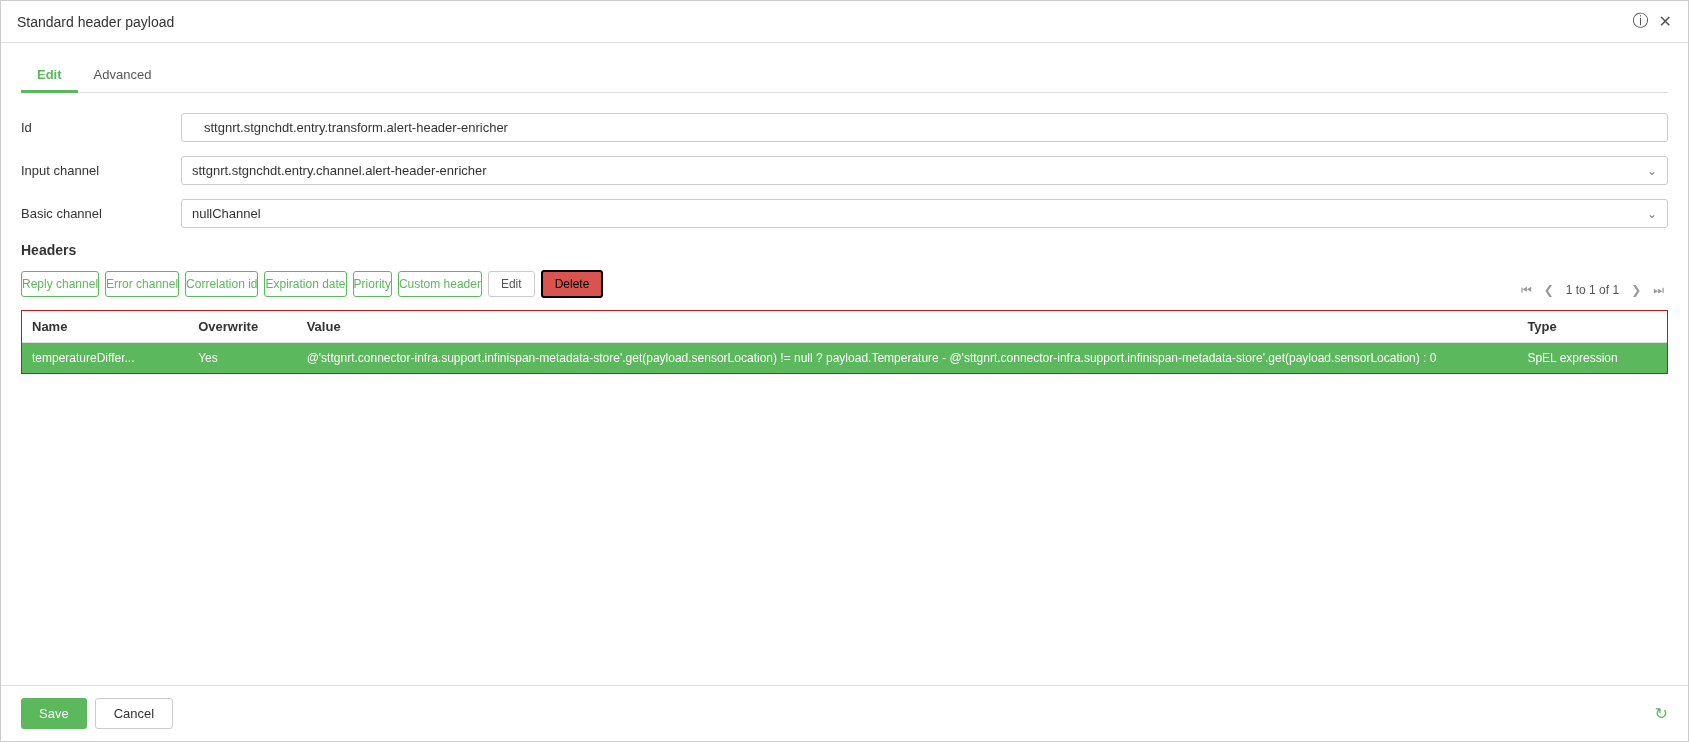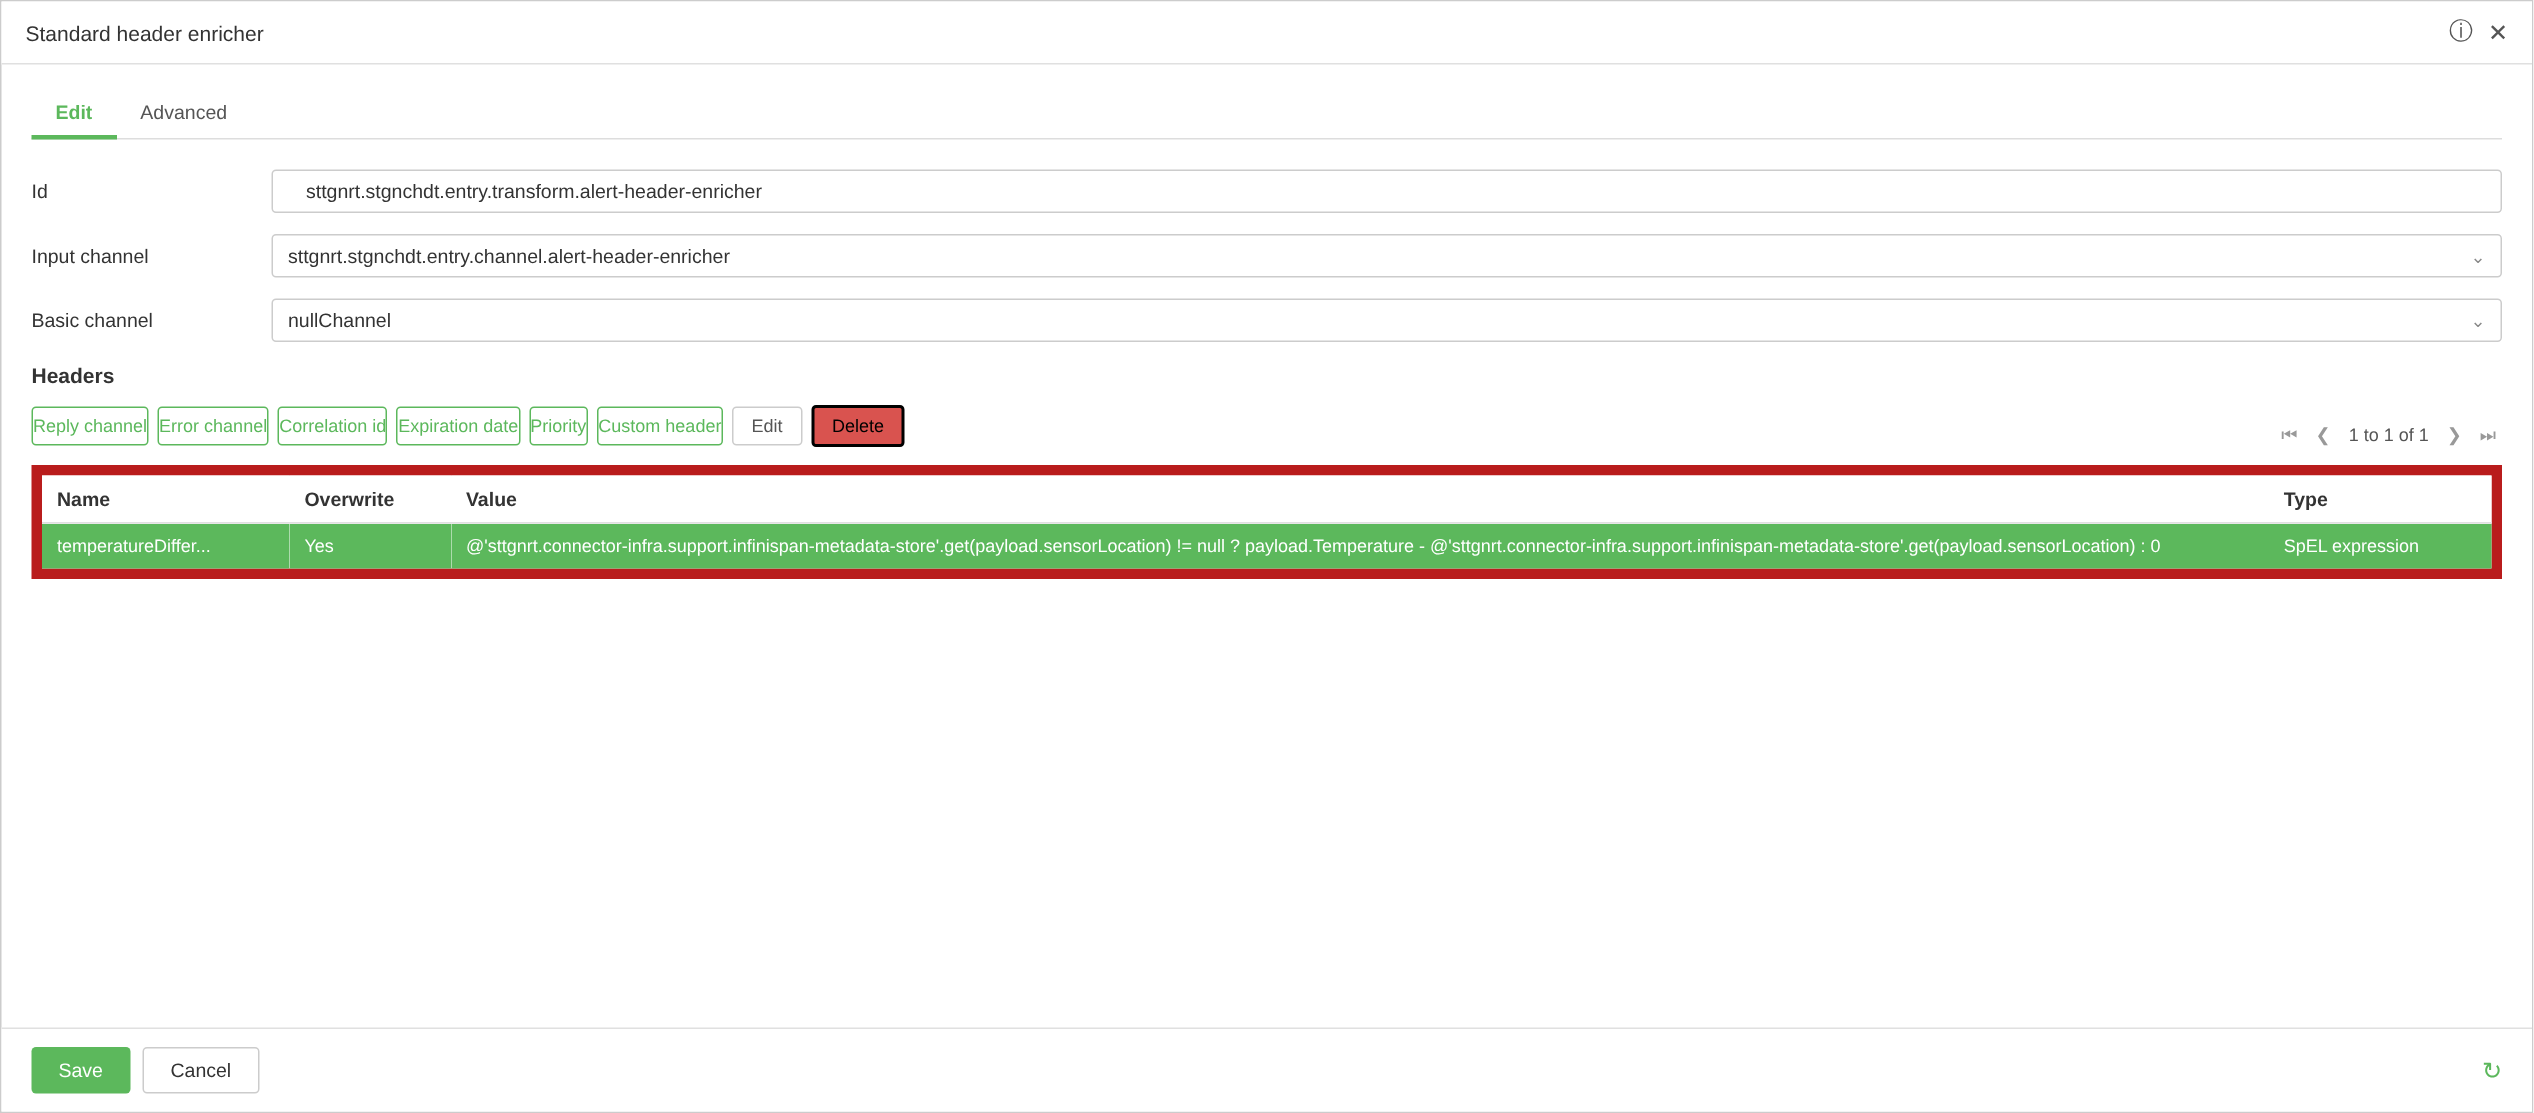--- a/index.html
+++ b/index.html
@@ -155,21 +155,21 @@
     }
     .pagination span {
       cursor: pointer;
       padding: 2px 4px;
     }
     .pagination .page-info {
       color: #555;
       cursor: default;
     }
     .table-container {
-      border: 7px solid #b91c1c;
+      border: 1px solid #b91c1c;
     }
     .table {
       width: 100%;
       border-collapse: collapse;
     }
     .table thead tr {
       background: #fff;
     }
     .table thead th {
       text-align: left;
@@ -237,21 +237,21 @@
       align-items: center;
       width: 100%;
     }
   </style>
 </head>
 <body>
 
 <div class="dialog">
 
   <div class="dialog-header">
-    <span class="dialog-title">Standard header enricher</span>
+    <span class="dialog-title">Standard header payload</span>
     <div class="dialog-header-icons">
       <span>ⓘ</span>
       <span>✕</span>
     </div>
   </div>
 
   <div class="dialog-body">
 
     <div class="tabs">
       <div class="tab active">Edit</div>

